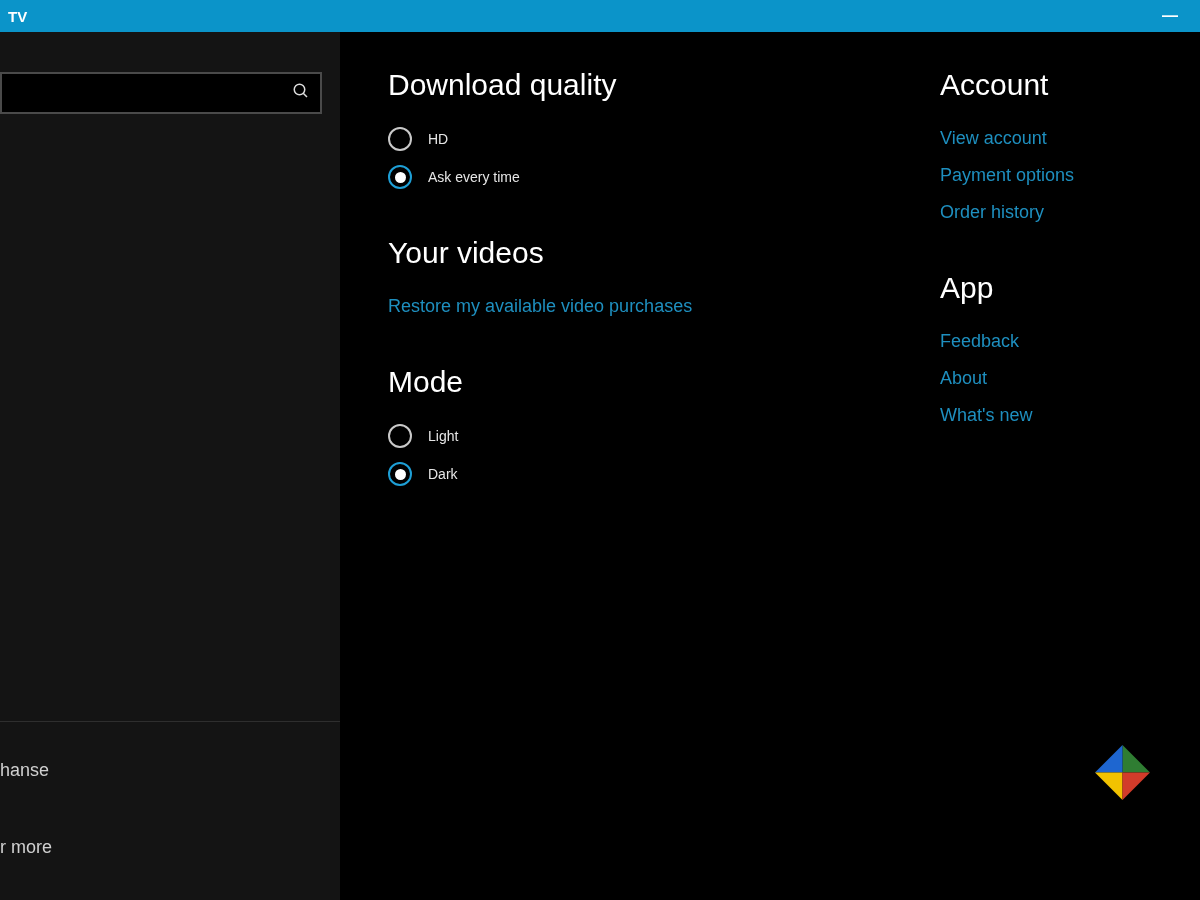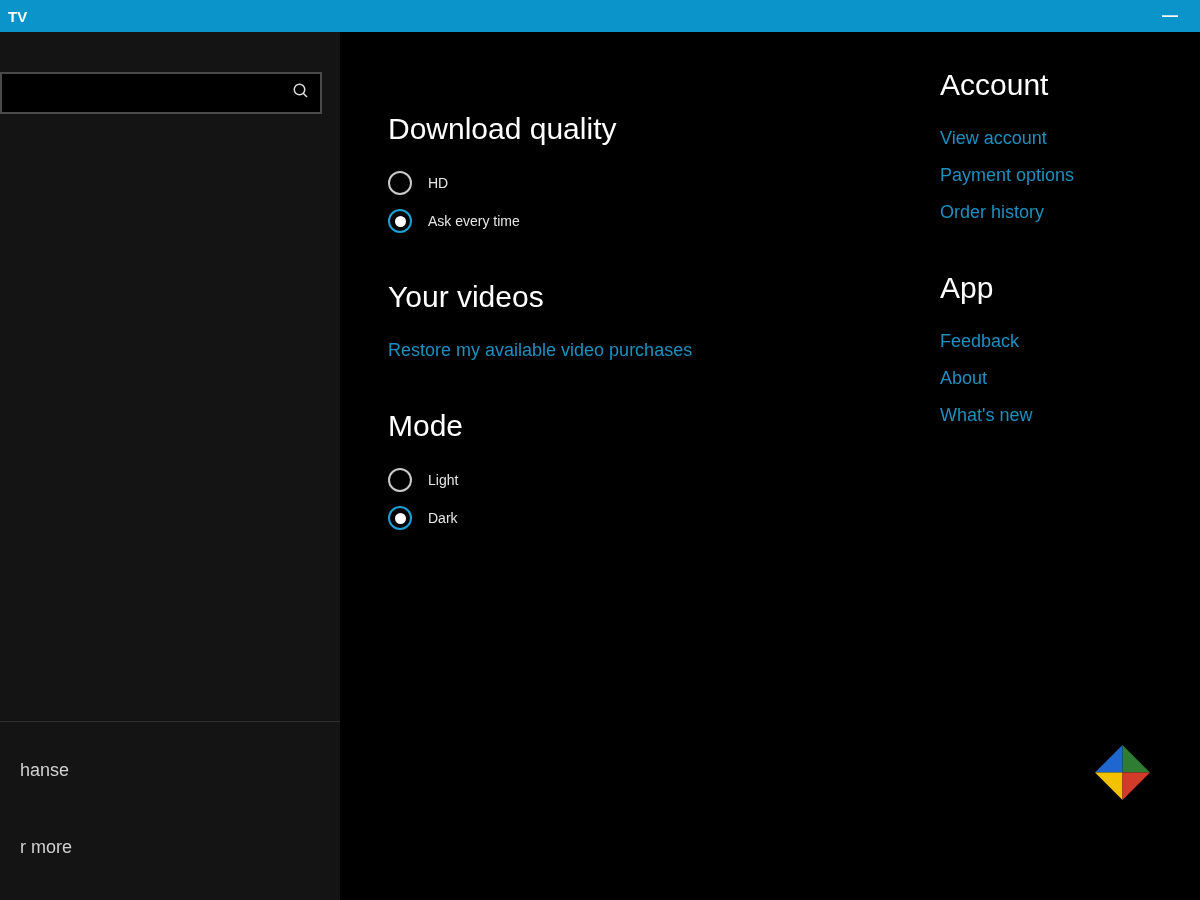--- a/index.html
+++ b/index.html
@@ -40,29 +40,29 @@
     background: transparent;
     border: none;
     outline: none;
     color: #fff;
     font-size: 16px;
   }
   .search .icon { color: #ddd; font-size: 18px; }
   .sidebar .fill { flex: 1 1 auto; }
   .sidebar .divider { height: 1px; background: #2e2e2e; margin: 0 0 24px 0; }
   .sidebar .bottom { padding: 0 0 28px 0; }
-  .sidebar .bottom .row { color: #d0d0d0; font-size: 18px; padding: 14px 0 14px 0; margin-left: 20px; }
+  .sidebar .bottom .row { color: #d0d0d0; font-size: 18px; padding: 14px 0 14px 0; }
   .sidebar .bottom .gap { height: 28px; }
 
   .main {
     flex: 1 1 auto;
     display: flex;
     padding: 36px 30px 0 48px;
   }
-  .col-settings { flex: 1 1 auto; margin-top: 44px; }
+  .col-settings { flex: 1 1 auto; }
   .col-right { width: 250px; padding-left: 20px; position: relative; }
 
   h2.section {
     font-weight: 400;
     font-size: 30px;
     color: #fff;
     margin: 0 0 18px 0;
   }
   .group { margin-bottom: 40px; }
 

